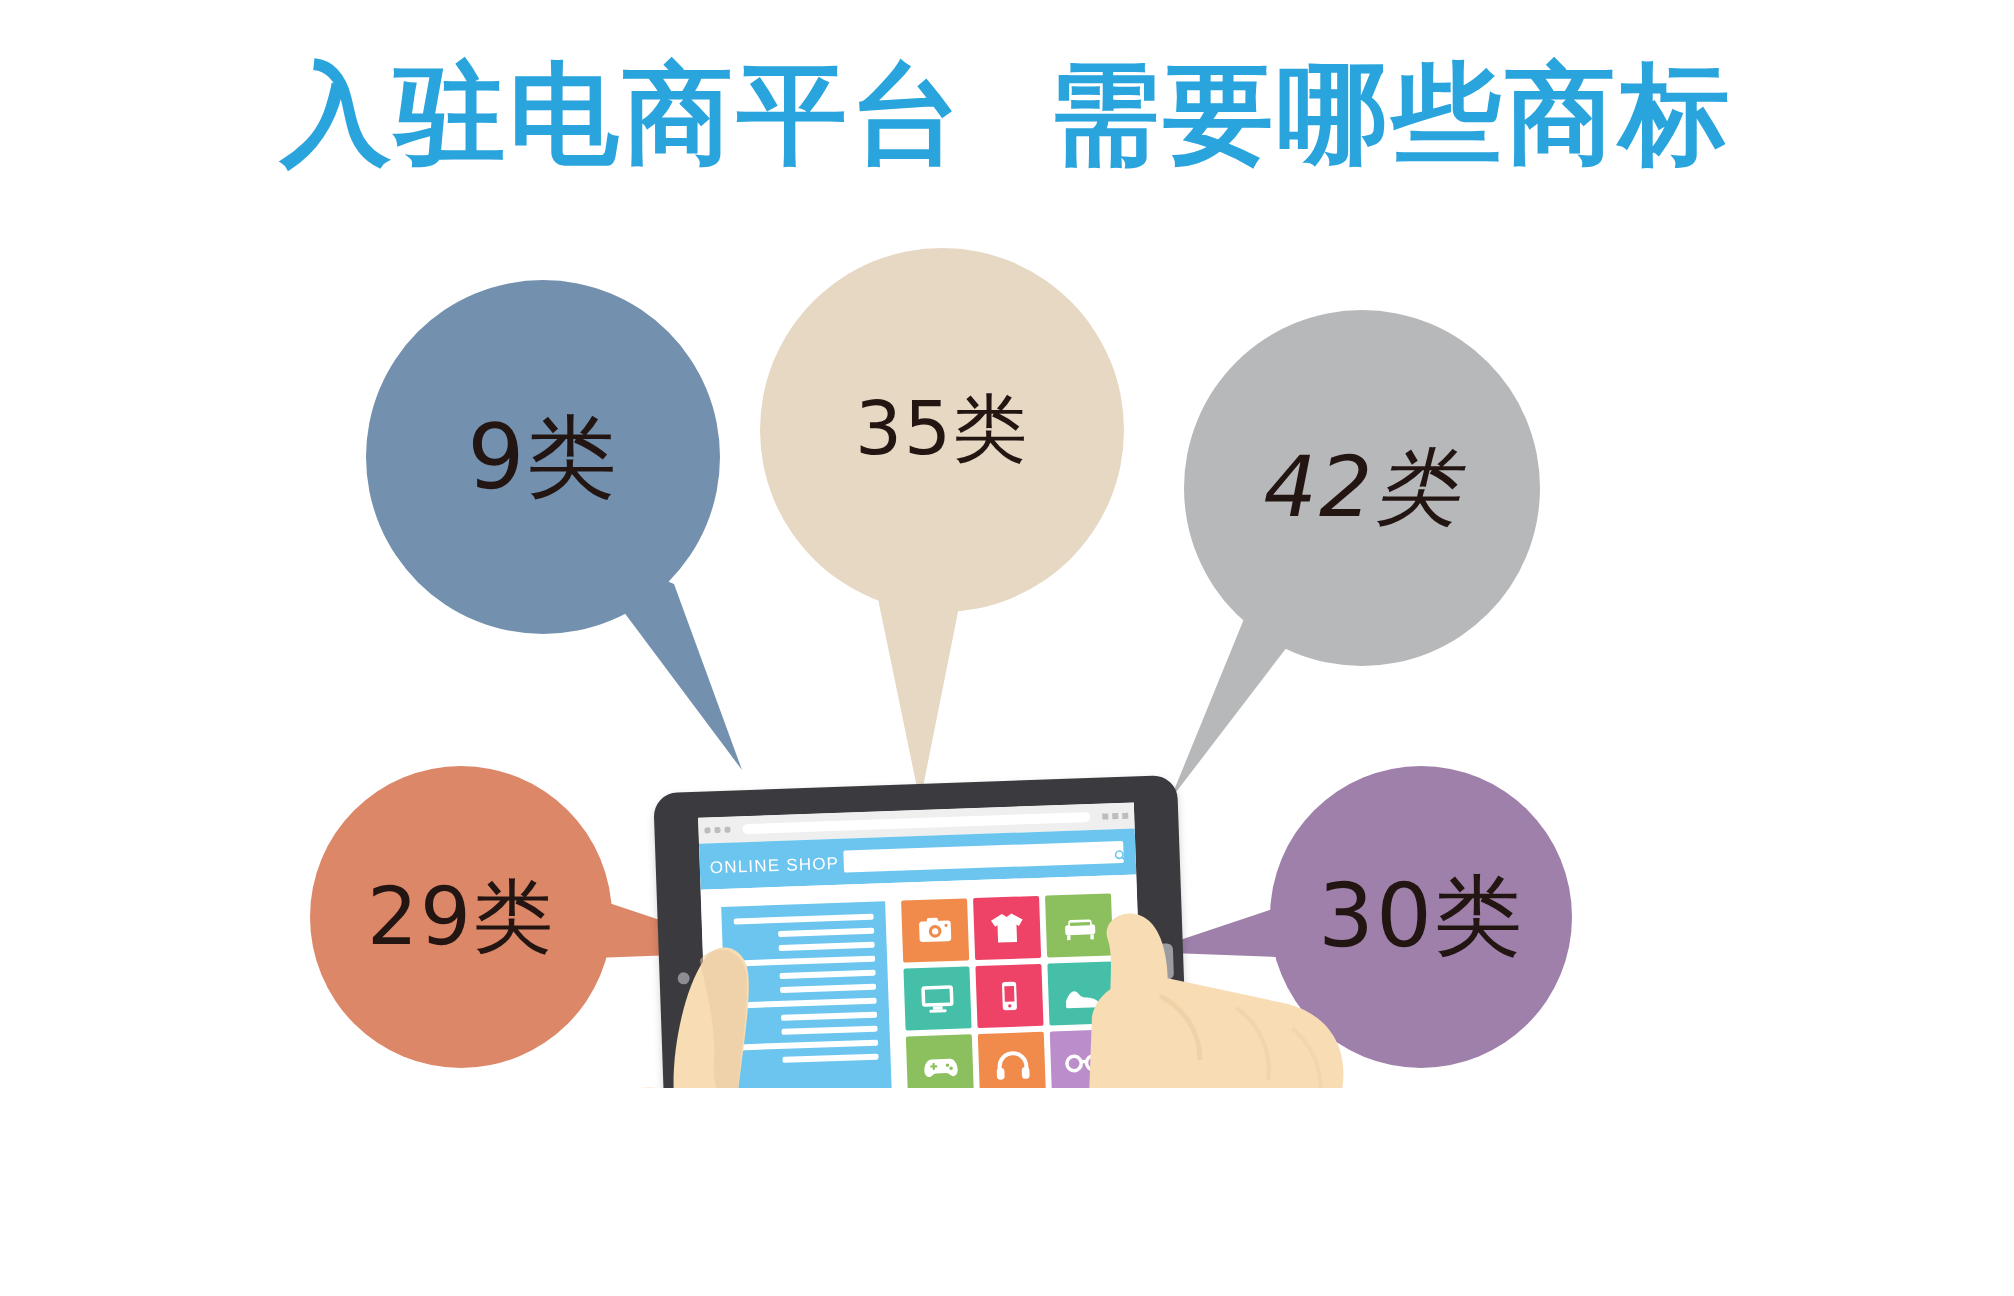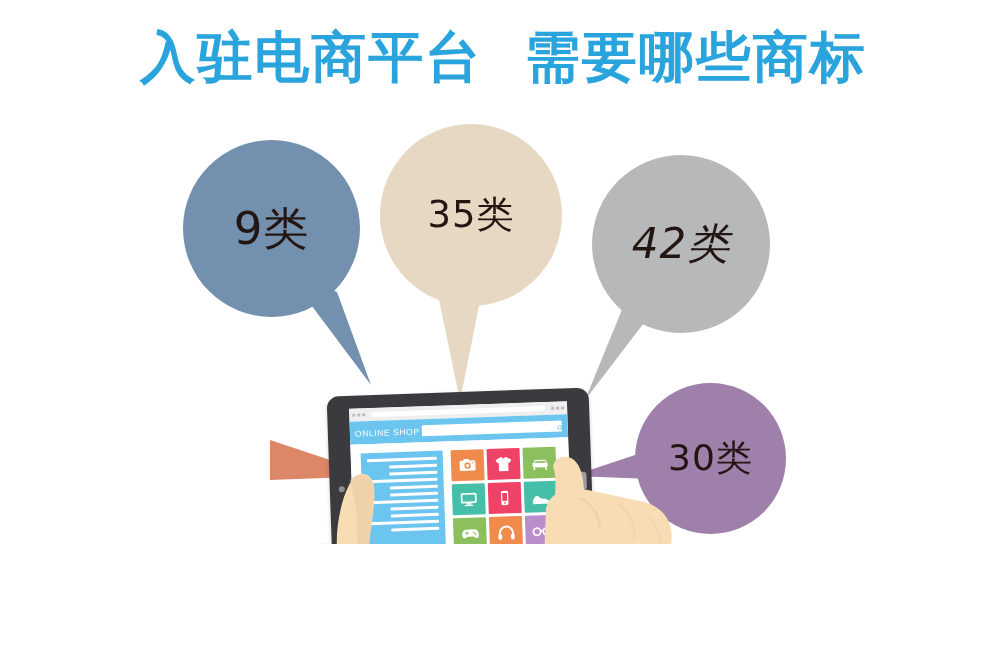--- a/index.html
+++ b/index.html
@@ -73,21 +73,21 @@
   #bubble-9   { left: 183px; top: 140px; width: 177px; height: 177px; }
   #bubble-35  { left: 380px; top: 124px; width: 182px; height: 182px; }
   #bubble-42  { left: 592px; top: 155px; width: 178px; height: 178px; font-style: italic; }
   #bubble-29  { left: 155px; top: 383px; width: 151px; height: 151px; }
   #bubble-30  { left: 635px; top: 383px; width: 151px; height: 151px; }
 
   #bubble-35 .label { font-size: 37px; }
   #bubble-9  .label { font-size: 45px; }
   #bubble-42 .label { font-size: 42px; }
   #bubble-29 .label { font-size: 40px; }
-  #bubble-30 .label { font-size: 36px; }
+  #bubble-30 .label { font-size: 44px; }
 
   
   #tail-9  { left: 285px; top: 270px; }
   #tail-35 { left: 430px; top: 285px; }
   #tail-42 { left: 545px; top: 285px; }
   #tail-29 { left: 270px; top: 440px; }
   #tail-30 { left: 570px; top: 440px; }
 
   
   #tablet-wrap {
@@ -310,20 +310,24 @@
   <div class="bubble" id="bubble-35">
     <div class="disc" style="background:#E6D8C3"></div>
     <div class="label">35类</div>
   </div>
 
   <div class="bubble" id="bubble-42">
     <div class="disc" style="background:#B7B8BA"></div>
     <div class="label">42类</div>
   </div>
 
+  <div class="bubble" id="bubble-29">
+    <div class="disc" style="background:#DC8767"></div>
+    <div class="label">29类</div>
+  </div>
 
   <div class="bubble" id="bubble-30">
     <div class="disc" style="background:#9E80AB"></div>
     <div class="label">30类</div>
   </div>
 
   <div id="tablet-wrap">
     <div id="tablet-bottom-bar"></div>
     <div id="tablet-body">
       <div id="camera-dot"></div>

